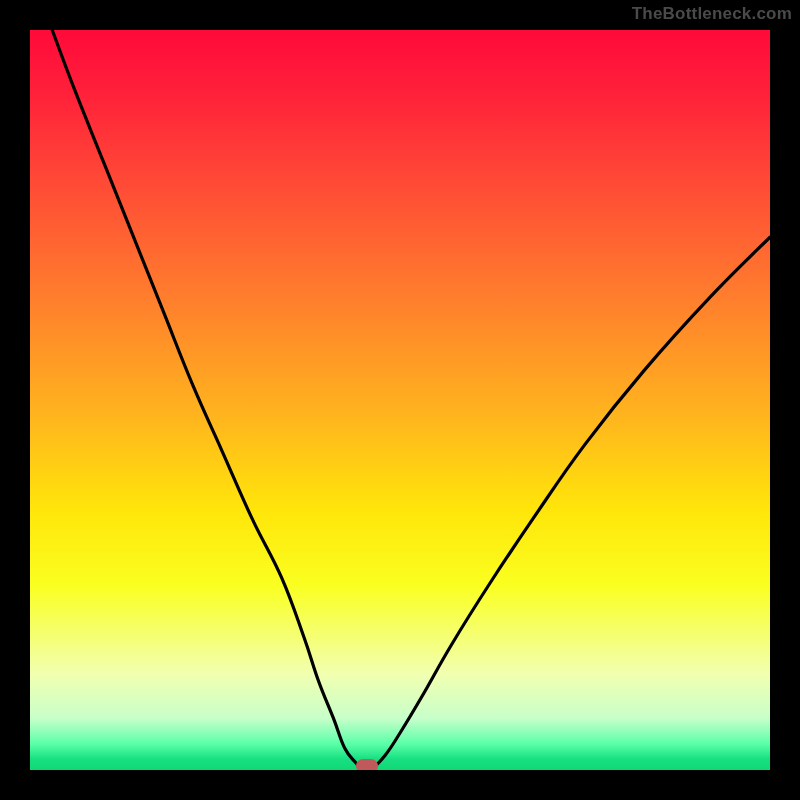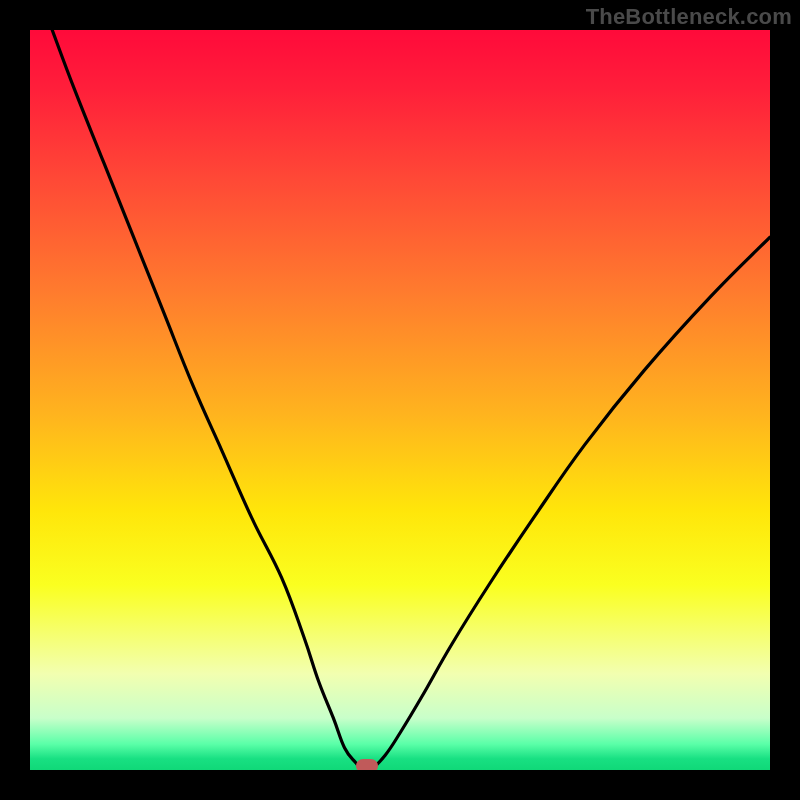--- a/index.html
+++ b/index.html
@@ -41,21 +41,21 @@
       #5affa8 96.5%,
       #18e082 98.5%,
       #10d878 100%
     );
   }
   .watermark {
     position: absolute;
     top: 4px;
     right: 8px;
     color: #4a4a4a;
-    font-size: 22px;
+    font-size: 17px;
     font-weight: 600;
     letter-spacing: 0.2px;
     user-select: none;
   }
   .marker {
     position: absolute;
     width: 22px;
     height: 14px;
     background: #c05a5a;
     border-radius: 7px;

